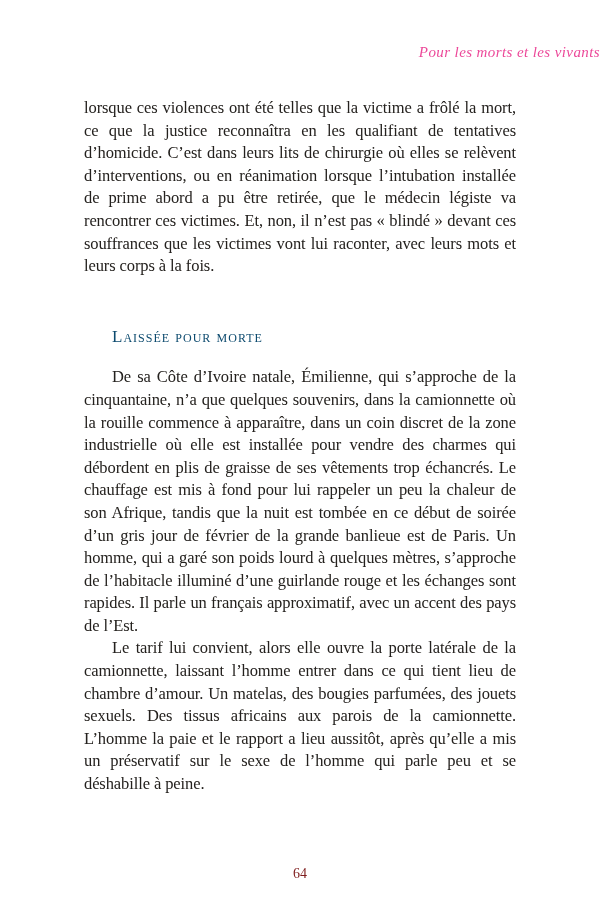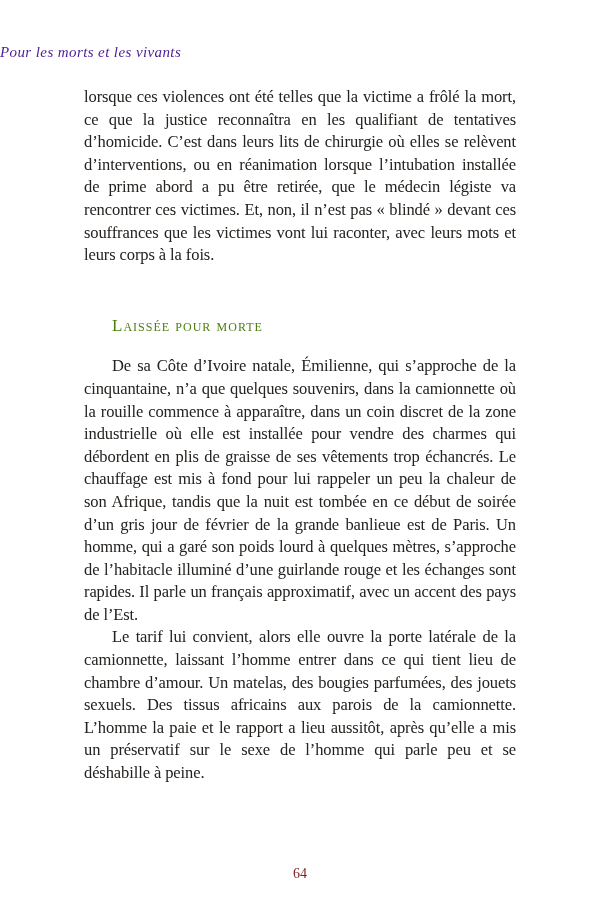--- a/index.html
+++ b/index.html
@@ -18,29 +18,29 @@
   }
   .page {
     position: absolute;
     inset: 0;
   }
   .running-head {
     position: absolute;
     top: 44px;
     left: 0;
     width: 600px;
-    text-align: left;
+    text-align: right;
     font-style: italic;
     font-size: 15px;
     letter-spacing: 0.4px;
-    color: #4c1d95;
+    color: #ec4899;
   }
   .text-block {
     position: absolute;
-    top: 86px;
+    top: 97px;
     left: 84px;
     width: 432px;
   }
   .para {
     margin: 0;
     font-size: 16.5px;
     line-height: 22.6px;
     letter-spacing: -0.1px;
     text-align: justify;
     hyphens: manual;
@@ -50,21 +50,21 @@
     text-indent: 28px;
   }
   .section-heading {
     margin: 48px 0 18px 0;
     font-weight: normal;
     font-size: 17px;
     line-height: 22.6px;
     font-variant: small-caps;
     letter-spacing: 1px;
     text-indent: 28px;
-    color: #4d7c0f;
+    color: #0c4a6e;
   }
   .page-number {
     position: absolute;
     top: 866px;
     left: 0;
     width: 600px;
     text-align: center;
     font-size: 14px;
     color: #7f1d1d;
   }

